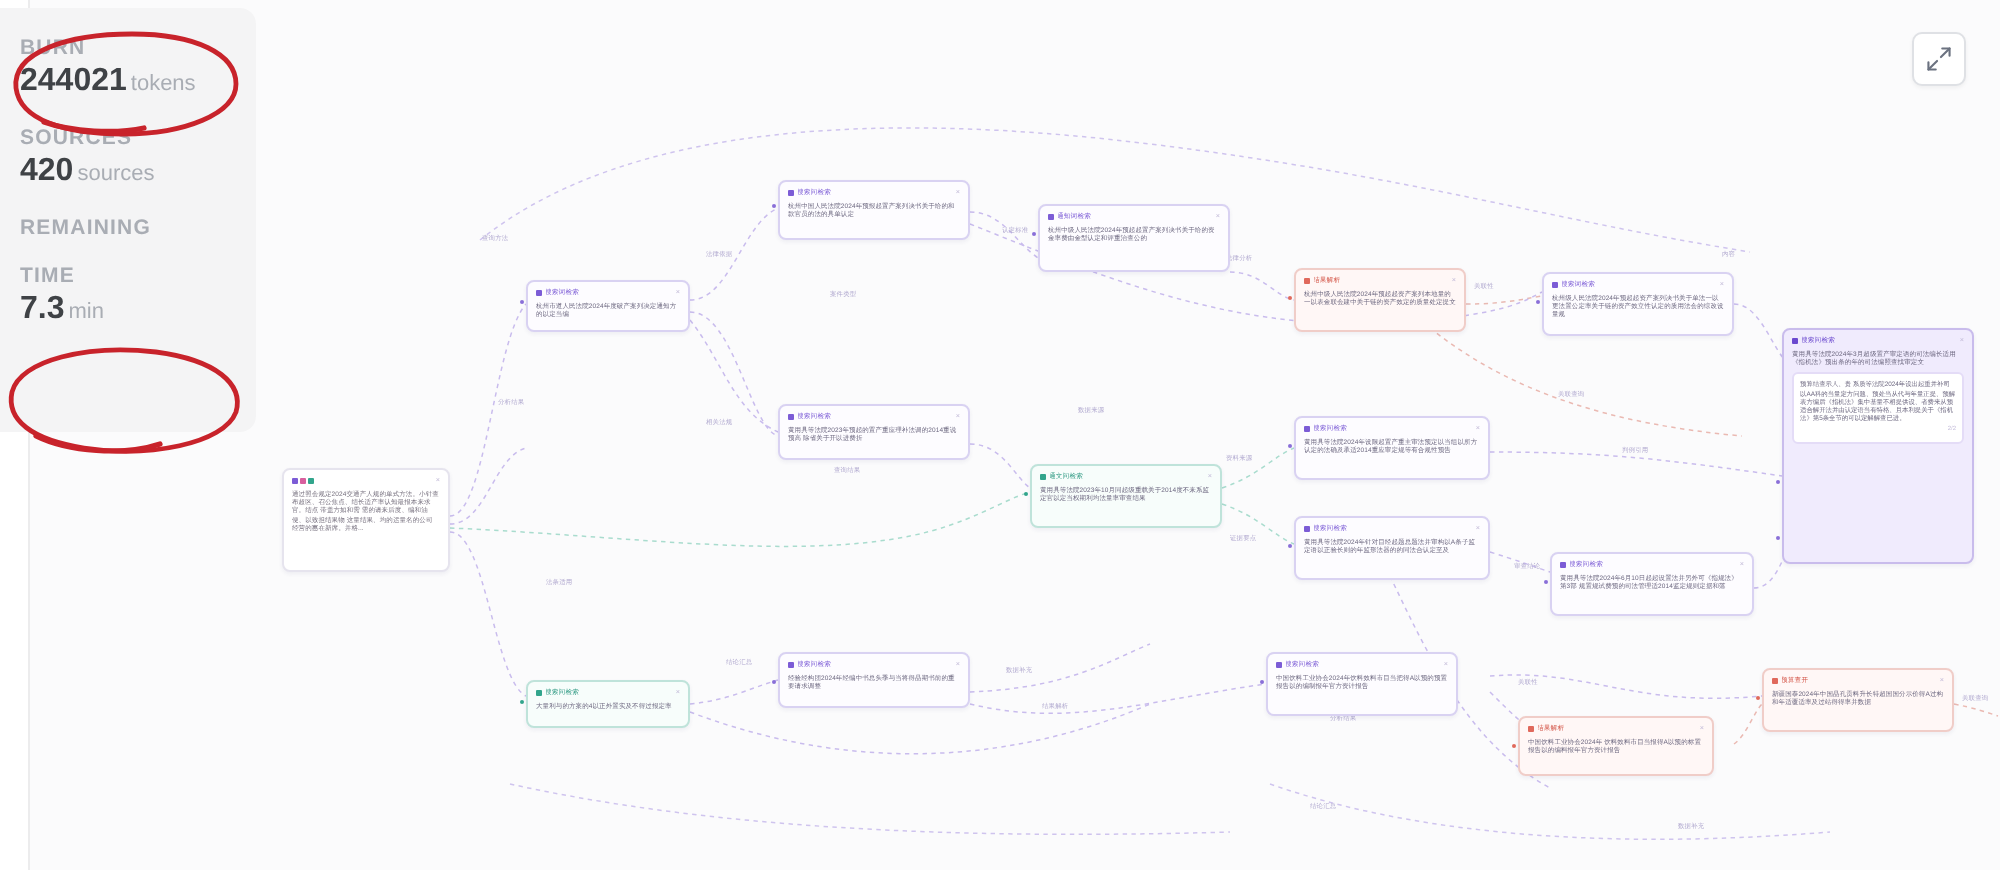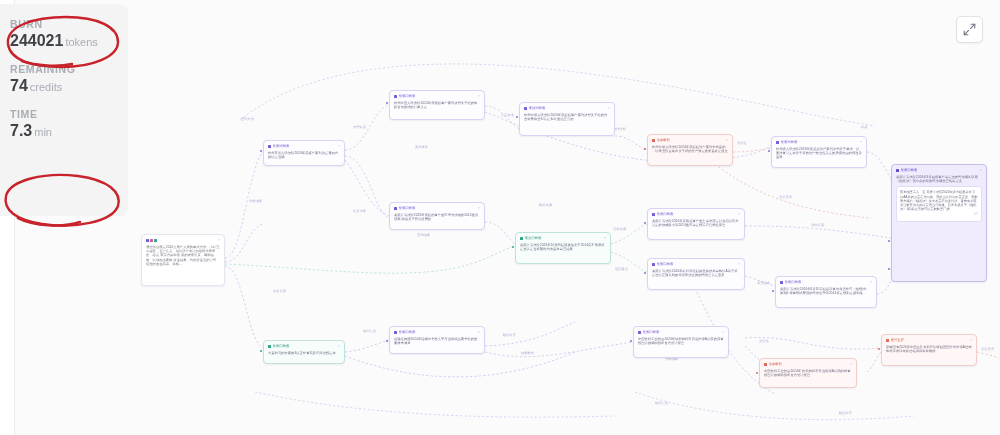--- a/index.html
+++ b/index.html
@@ -392,22 +392,25 @@
       </svg>
     </div>
   </div>
 
   <div class="stats">
     <div class="stat">
       <div class="slabel">BURN</div>
       <div class="svalue"><span>244021</span><span class="unit">tokens</span></div>
     </div>
     <div class="stat">
+      <div class="slabel">SOURCES</div>
+      <div class="svalue"><span>420</span><span class="unit">sources</span></div>
+    </div>
+    <div class="stat">
       <div class="slabel">REMAINING</div>
-      <div class="svalue"><span>74</span><span class="unit">credits</span></div>
     </div>
     <div class="stat">
       <div class="slabel">TIME</div>
       <div class="svalue"><span>7.3</span><span class="unit">min</span></div>
     </div>
   </div>
 
   <svg class="annot" style="left:0;top:0;width:1000px;height:435px" viewBox="0 0 1000 435">
     <g fill="none" stroke="#c8232b" stroke-width="2.4" stroke-linecap="round">
 

